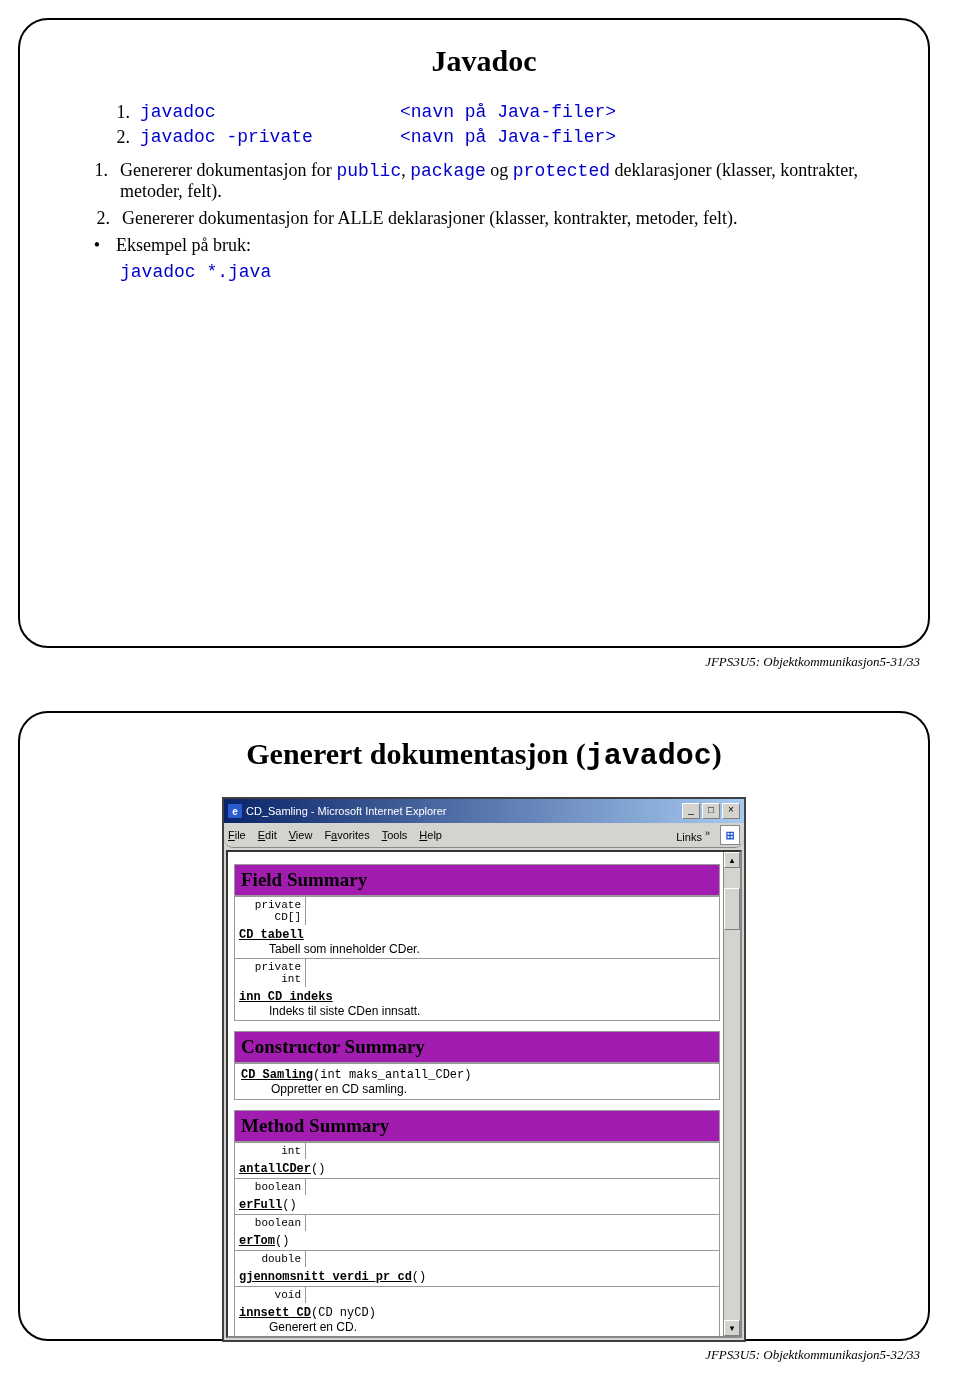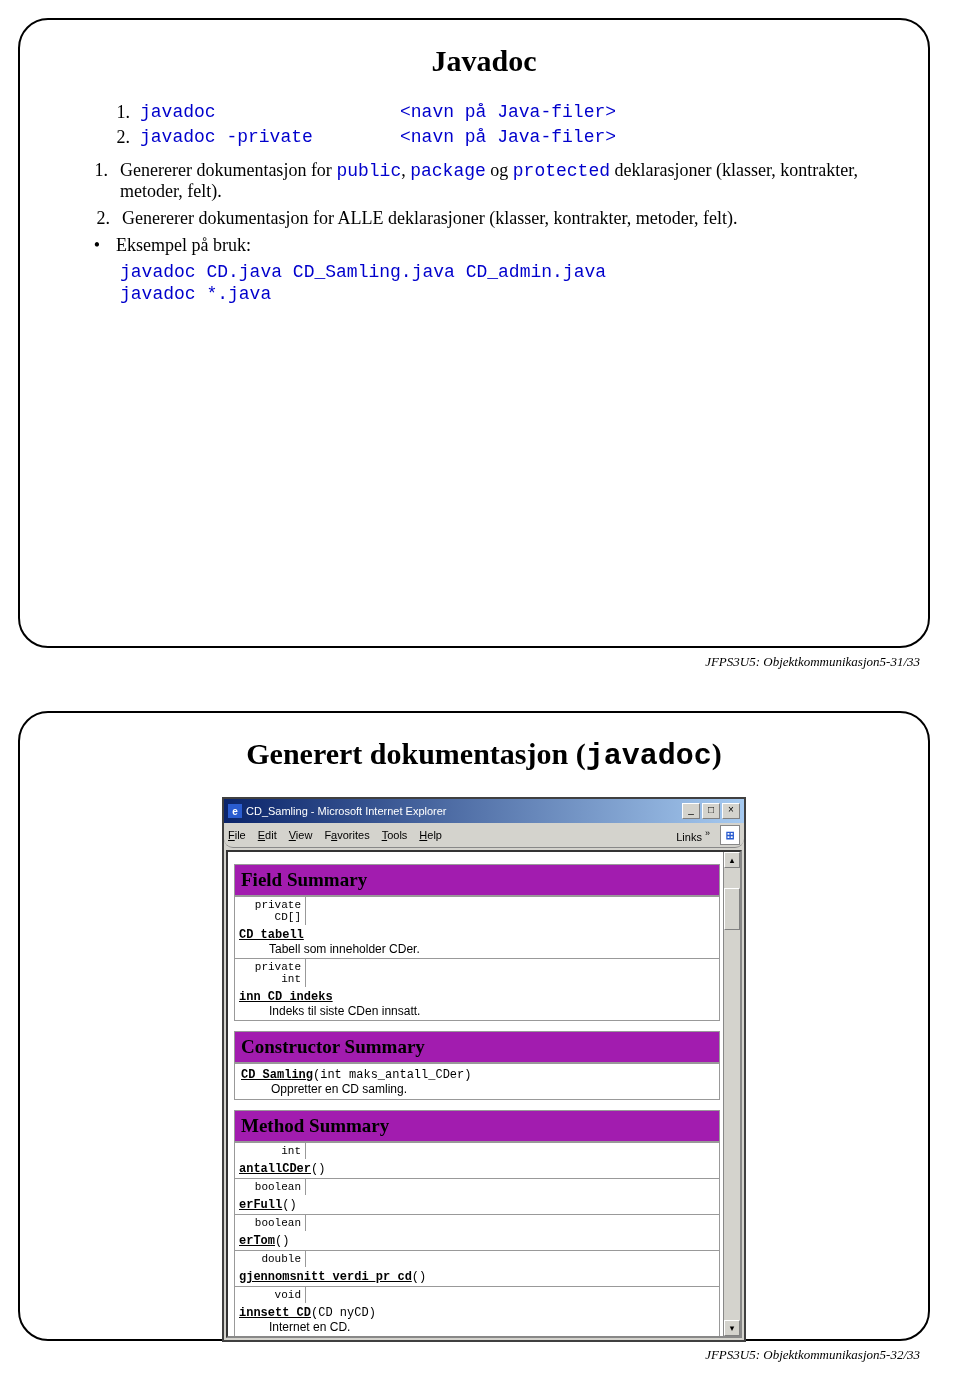--- a/index.html
+++ b/index.html
@@ -145,21 +145,20 @@
     <div class="bulletrow">
       <span class="num" style="width:20px;text-align:right;">2.</span>
       <span>Genererer dokumentasjon for ALLE deklarasjoner (klasser, kontrakter, metoder, felt).</span>
     </div>
     <div class="bulletrow">
       <span class="dot">•</span>
       <span>Eksempel på bruk:</span>
     </div>
 
     <div class="codeblock mono blue">
-      <div class="line">javadoc CD.java CD_Samling.java CD_admin.java</div>
       <div class="line">javadoc *.java</div>
     </div>
   </div>
   <div class="footer">
     <span>JFPS3U</span>
     <span>5: Objektkommunikasjon</span>
     <span>5-31/33</span>
   </div>
 </div>
 
@@ -233,21 +232,21 @@
             <div class="tcell-l">boolean</div>
             <div class="tcell-r"><span class="tlink">erTom</span><span class="mono">()</span></div>
           </div>
           <div class="trw">
             <div class="tcell-l">double</div>
             <div class="tcell-r"><span class="tlink">gjennomsnitt_verdi_pr_cd</span><span class="mono">()</span></div>
           </div>
           <div class="trw">
             <div class="tcell-l">void</div>
             <div class="tcell-r"><span class="tlink">innsett_CD</span><span class="mono">(CD nyCD)</span>
-              <div class="desc">Internet en CD.</div>
+              <div class="desc">Generert en CD.</div>
             </div>
           </div>
           <div class="trw">
             <div class="tcell-l">double</div>
             <div class="tcell-r"><span class="tlink">total_verdi</span><span class="mono">()</span></div>
           </div>
         </div>
 
         <div class="scrollbar">
           <div class="sbbtn up">▴</div>

